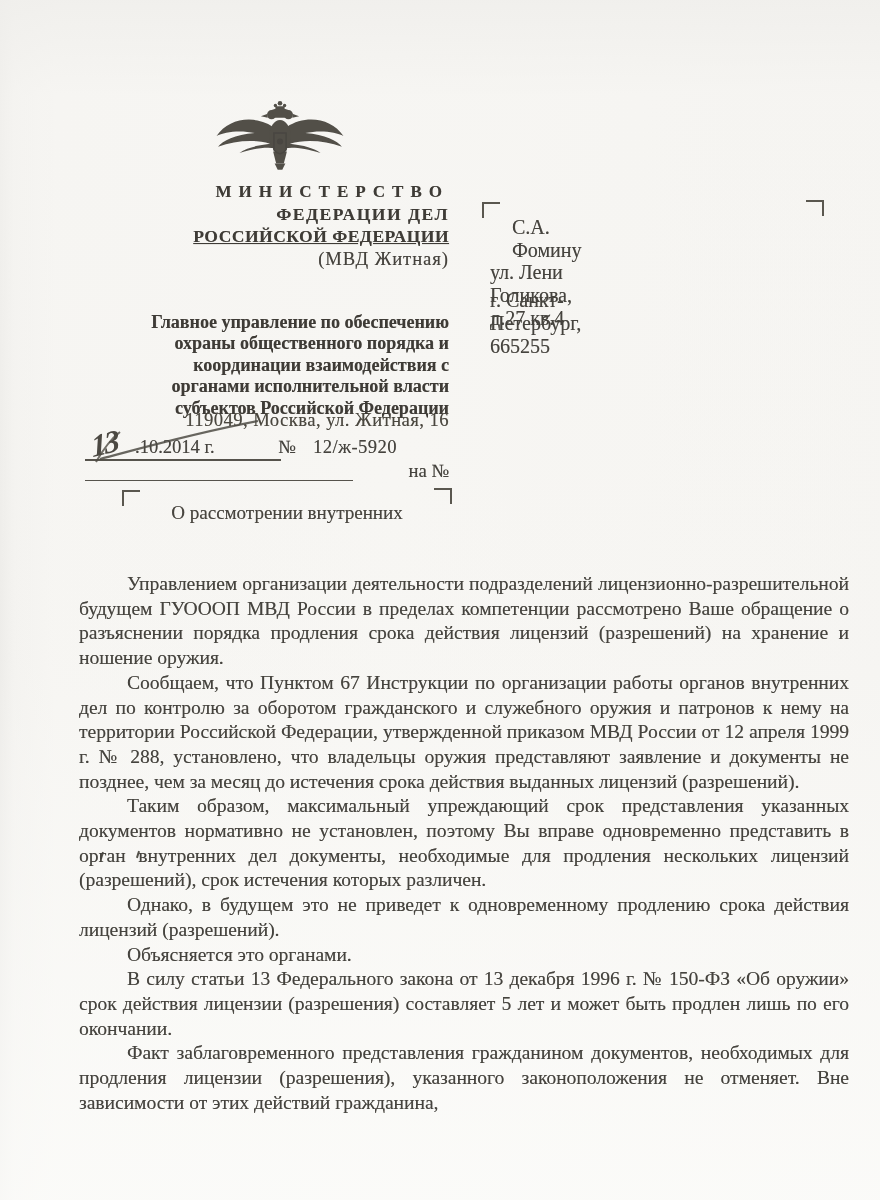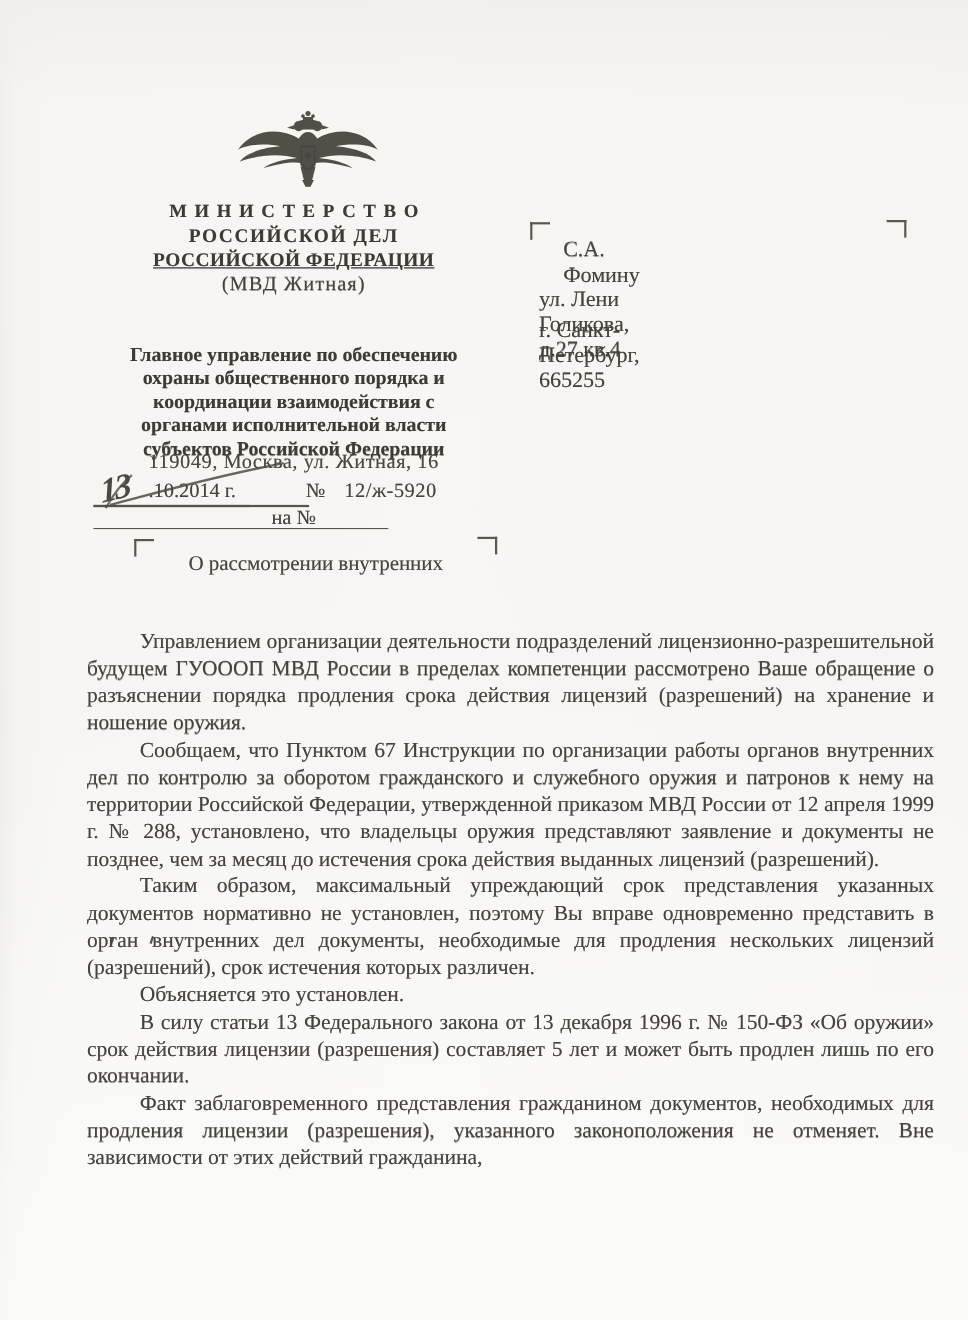--- a/index.html
+++ b/index.html
@@ -11,21 +11,21 @@
       linear-gradient(180deg, rgba(240,239,236,.9) 0%, rgba(246,245,242,.6) 8%, rgba(248,247,244,.3) 55%, rgba(252,252,250,.8) 100%),
       linear-gradient(90deg, #e9e8e5 0px, #f2f1ee 14px, #f6f5f2 55px, #f7f6f3 45%, #f5f4f1 100%);
     overflow:hidden;
     font-family:"Liberation Serif","DejaVu Serif",serif;
     color:#45433e;
   }
   .txt{ text-shadow:0.2px 0.2px 0.5px rgba(72,68,60,0.5); }
 
   
   .lh{position:absolute;left:85px;top:0;width:375px;}
-  .lh > div{position:absolute;left:0;right:11px;text-align:center;white-space:nowrap;}
+  .lh > div{position:absolute;left:0;right:11px;text-align:right;white-space:nowrap;}
   .emblem{position:absolute;left:130px;top:97px;width:130px;height:82px;}
   .min1{top:182px;font-weight:bold;font-size:17px;letter-spacing:7px;padding-left:7px;color:#3e3b36;}
   .min2{top:204px;font-weight:bold;font-size:17.5px;letter-spacing:1.5px;color:#3e3b36;}
   .min3{top:226px;font-weight:bold;font-size:17.5px;letter-spacing:0.5px;color:#3e3b36;text-decoration:underline;}
   .min4{top:249px;font-size:18.5px;letter-spacing:1px;color:#45423d;}
   .dep{font-weight:bold;font-size:18px;color:#3e3b36;margin-top:23px;}
   .dep0{top:289px}.dep1{top:310px}.dep2{top:332px}.dep3{top:353px}.dep4{top:375px}
   .addr{top:410px;font-size:18.5px;letter-spacing:0.5px;color:#4a473f;}
 
   
@@ -95,21 +95,21 @@
       <ellipse cx="85" cy="50" rx="14" ry="21"></ellipse>
 
       <path d="M76,70 L94,70 L90,86 L80,86 Z"></path>
       <path d="M78,86 L92,86 L88,94 L82,94 Z"></path>
 
       <path d="M77,46 L93,46 L93,68 Q85,78 77,68 Z" fill="#efedе8" stroke="#3c3934" stroke-width="2"></path>
       <circle cx="85" cy="57" r="4" fill="#3c3934"></circle>
     </svg>
 
     <div class="min1 txt">МИНИСТЕРСТВО</div>
-    <div class="min2 txt">РОССИЙСКОЙ ДЕЛ</div>
+    <div class="min2 txt">ФЕДЕРАЦИИ ДЕЛ</div>
     <div class="min3 txt">РОССИЙСКОЙ ФЕДЕРАЦИИ</div>
     <div class="min4 txt">(МВД Житная)</div>
 
     <div class="dep dep0 txt">Главное управление по обеспечению</div>
     <div class="dep dep1 txt">охраны общественного порядка и</div>
     <div class="dep dep2 txt">координации взаимодействия с</div>
     <div class="dep dep3 txt">органами исполнительной власти</div>
     <div class="dep dep4 txt">субъектов Российской Федерации</div>
 
     <div class="addr txt">119049, Москва, ул. Житная, 16</div>
@@ -144,18 +144,19 @@
     <div class="rcp-a2 txt">г. Санкт-Петербург, 665255</div>
   </div>
 
   <div class="tick" style="left:101px;top:852px;"></div>
   <div class="tick" style="left:137px;top:851px;"></div>
 
   <div class="body txt">
     <p>Управлением организации деятельности подразделений лицензионно-разрешительной будущем ГУОООП МВД России в пределах компетенции рассмотрено Ваше обращение о разъяснении порядка продления срока действия лицензий (разрешений) на хранение и ношение оружия.</p>
     <p>Сообщаем, что Пунктом 67 Инструкции по организации работы органов внутренних дел по контролю за оборотом гражданского и служебного оружия и патронов к нему на территории Российской Федерации, утвержденной приказом МВД России от 12 апреля 1999 г. № 288, установлено, что владельцы оружия представляют заявление и документы не позднее, чем за месяц до истечения срока действия выданных лицензий (разрешений).</p>
     <p>Таким образом, максимальный упреждающий срок представления указанных документов нормативно не установлен, поэтому Вы вправе одновременно представить в орган внутренних дел документы, необходимые для продления нескольких лицензий (разрешений), срок истечения которых различен.</p>
-    <p>Объясняется это установлен.</p>
+    <p>Однако, в будущем это не приведет к одновременному продлению срока действия лицензий (разрешений).</p>
+    <p>Объясняется это органами.</p>
     <p>В силу статьи 13 Федерального закона от 13 декабря 1996 г. № 150-ФЗ «Об оружии» срок действия лицензии (разрешения) составляет 5 лет и может быть продлен лишь по его окончании.</p>
     <p>Факт заблаговременного представления гражданином документов, необходимых для продления лицензии (разрешения), указанного законоположения не отменяет. Вне зависимости от этих действий гражданина,</p>
   </div>
 
 </div>
 
 </body></html>

